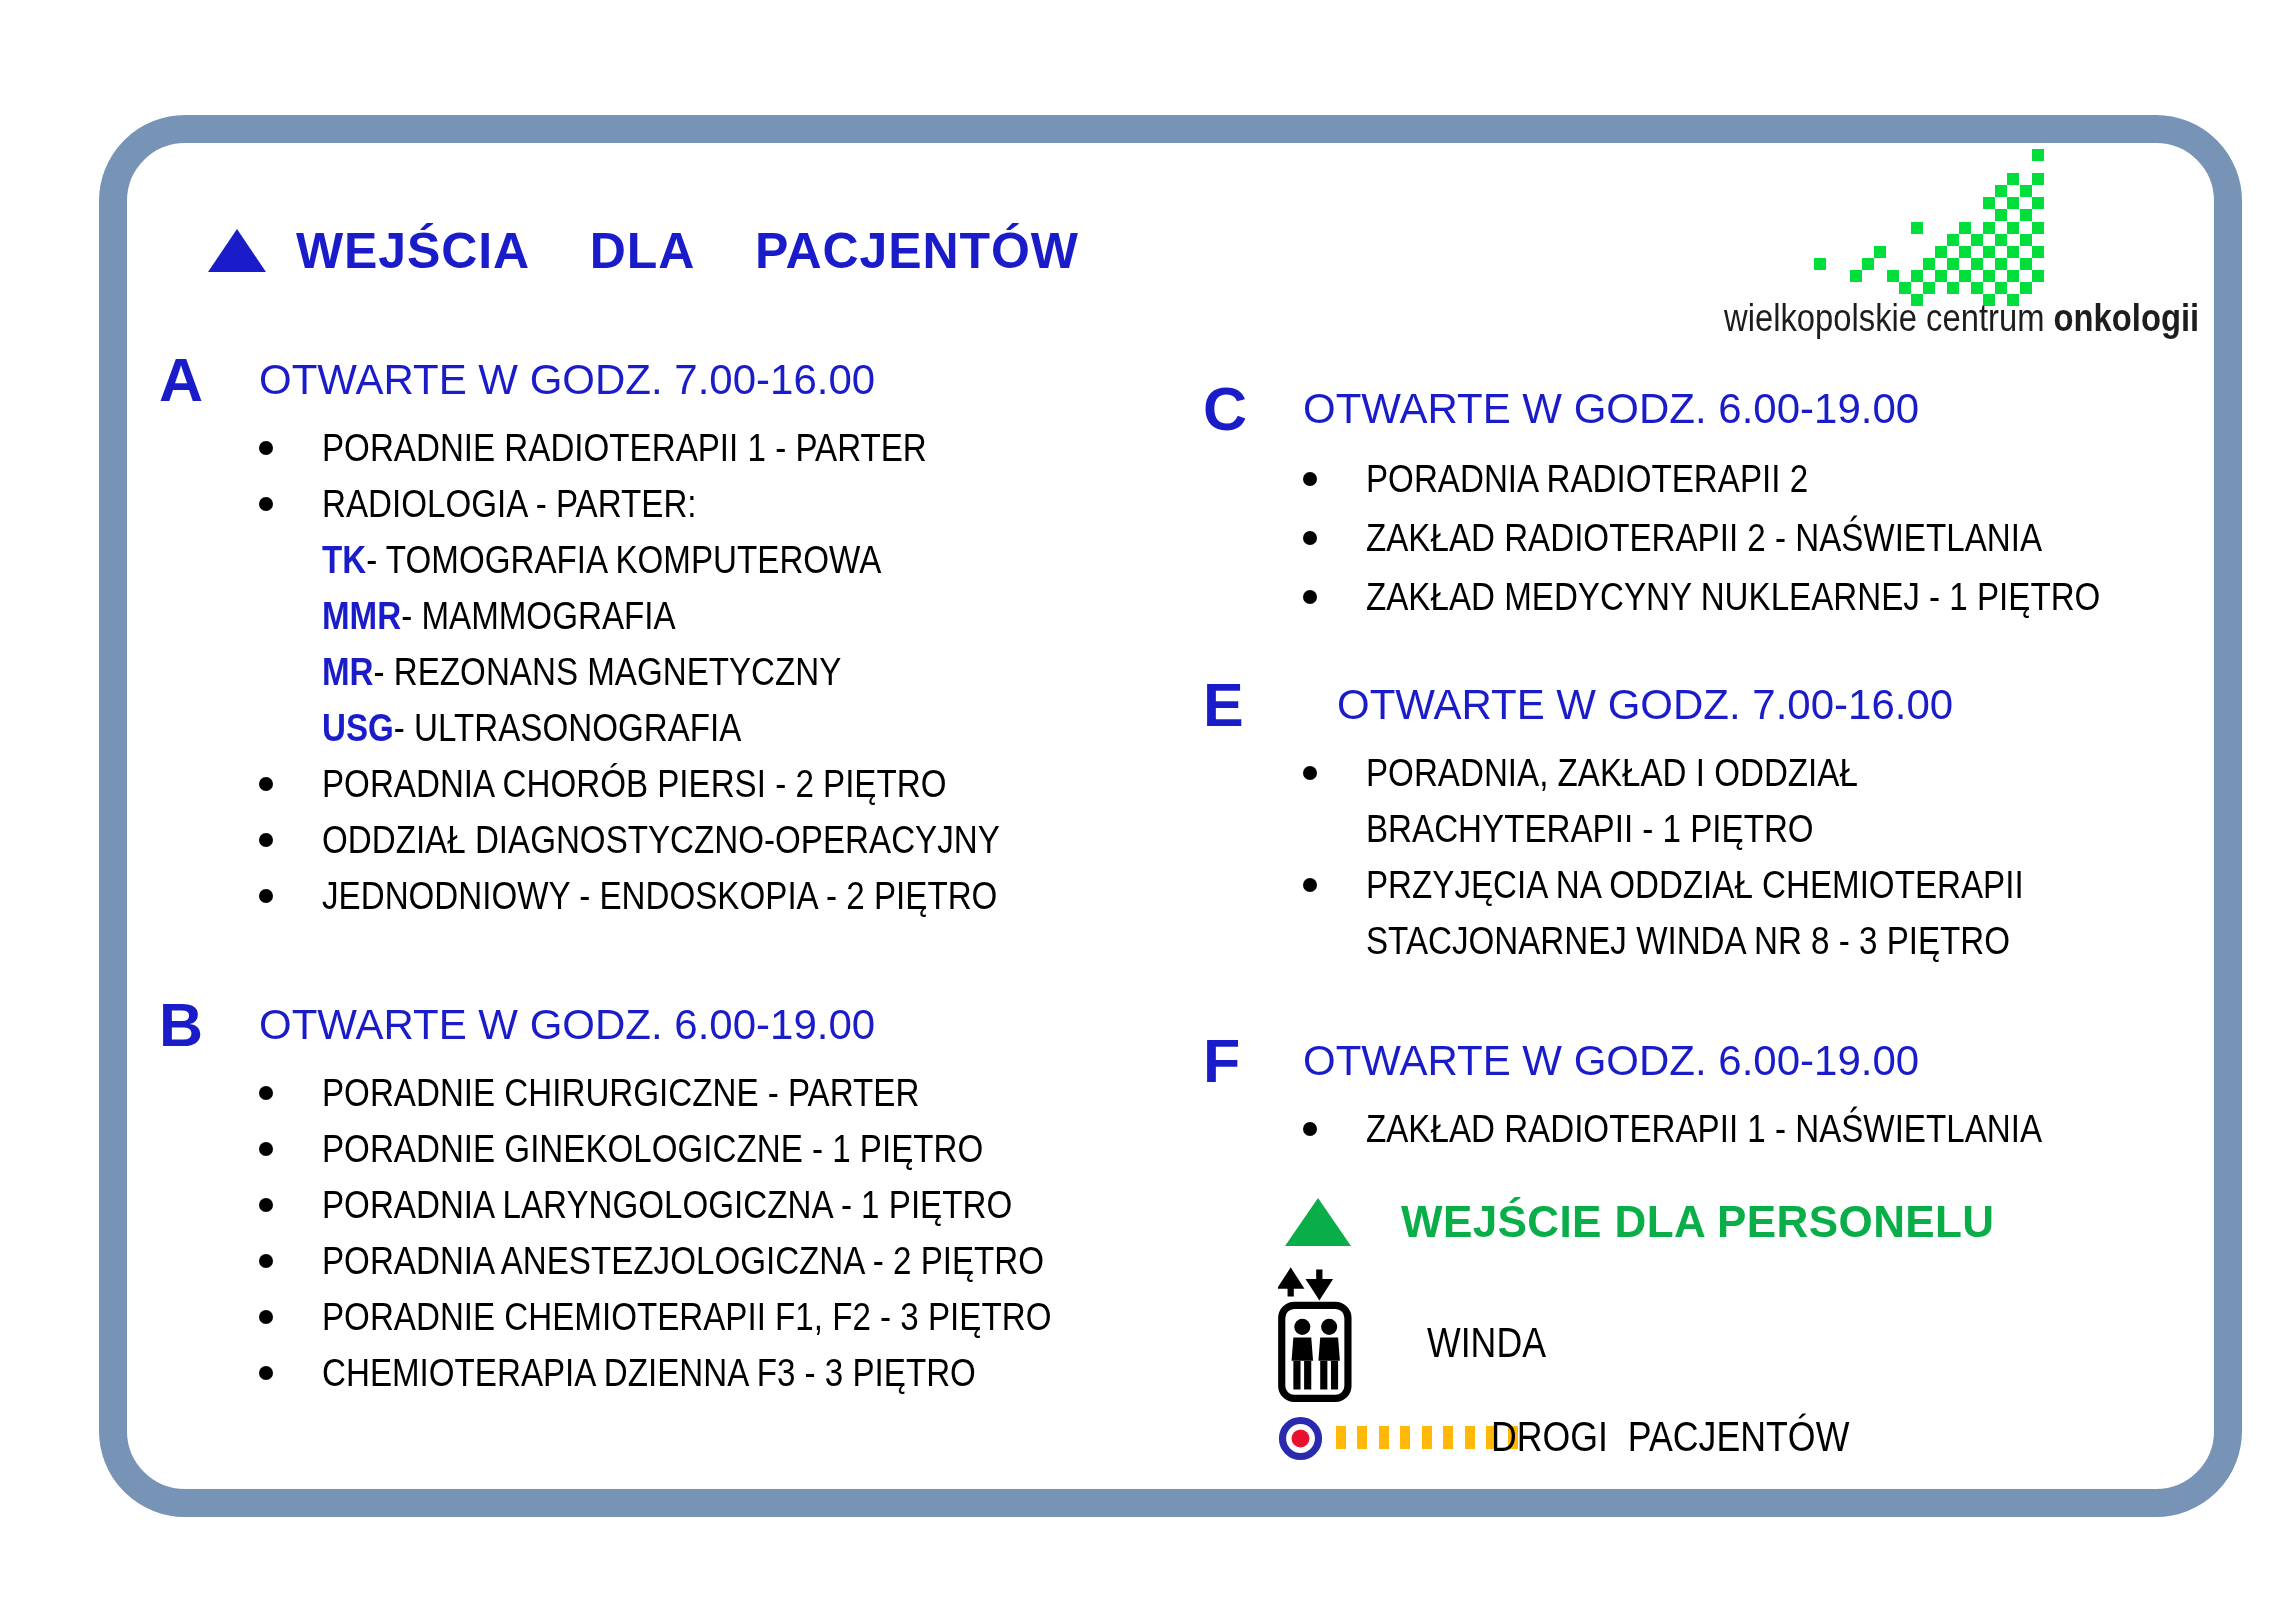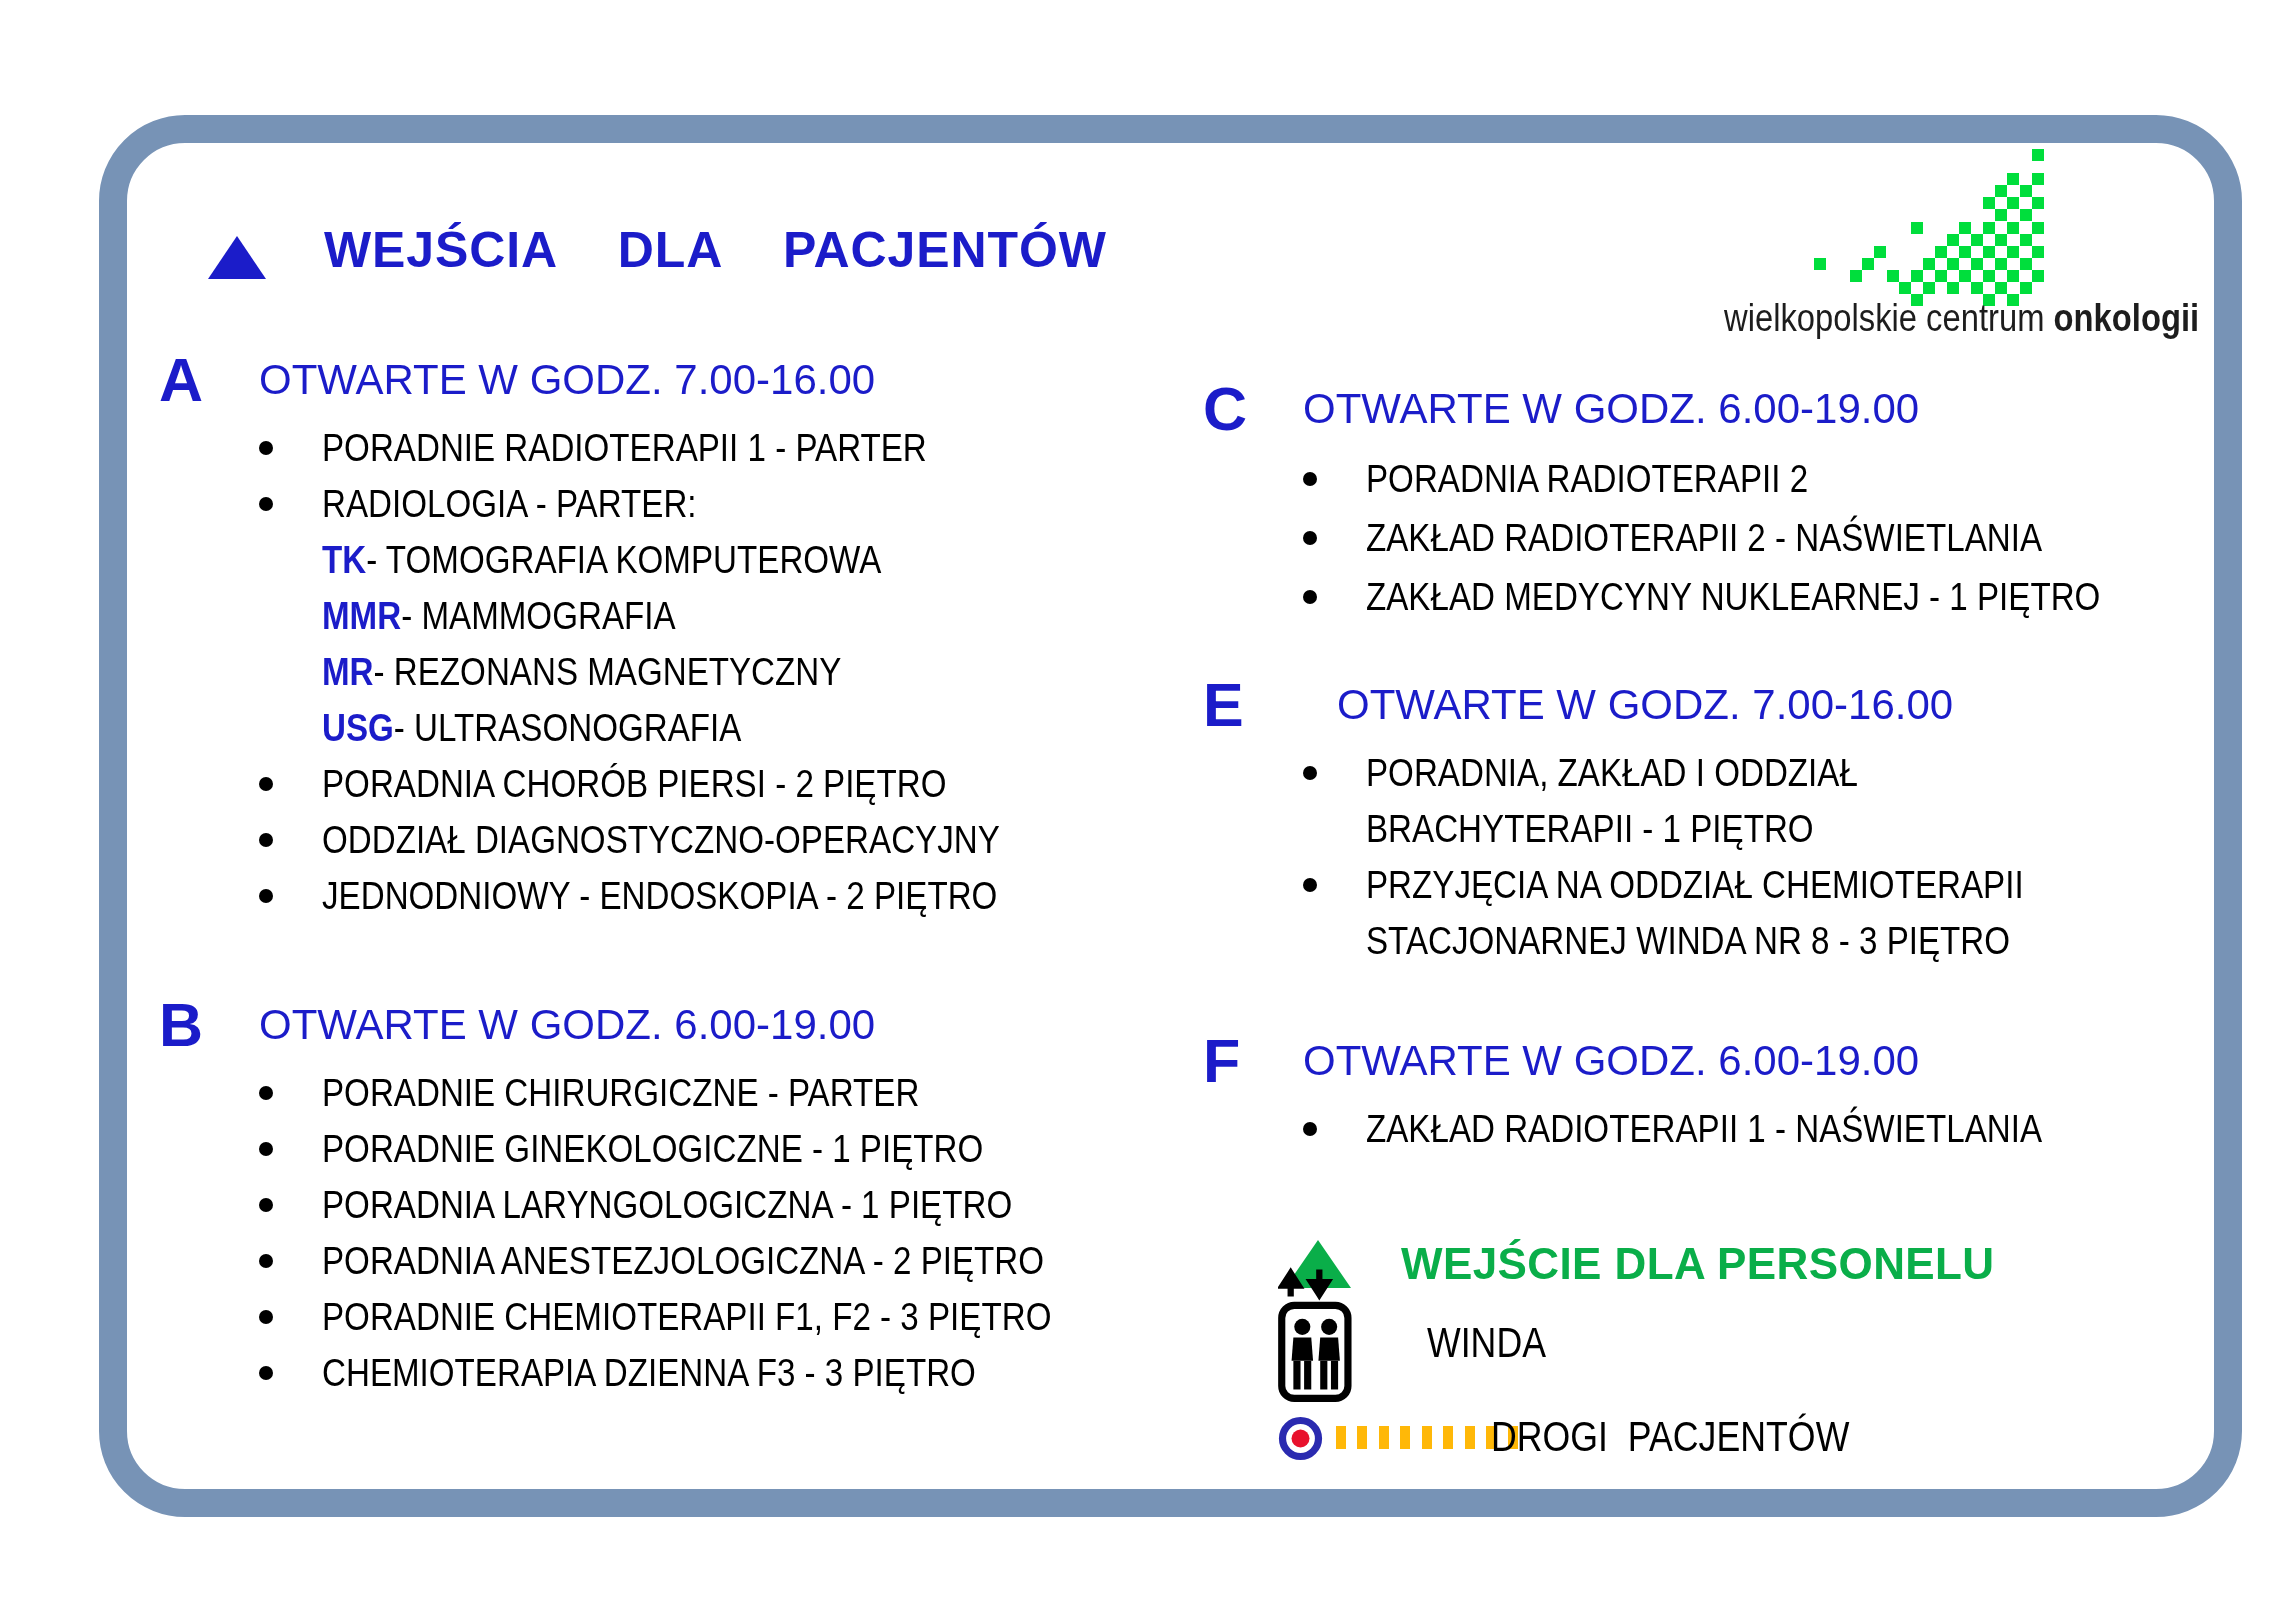--- a/index.html
+++ b/index.html
@@ -5,21 +5,21 @@
   html,body{margin:0;padding:0;background:#ffffff;}
   .canvas{
     position:relative;width:2293px;height:1621px;background:#ffffff;overflow:hidden;
     font-family:"Liberation Sans", sans-serif;
   }
   .board{
     position:absolute;left:99px;top:115px;width:2143px;height:1402px;
     border:28px solid var(--border,#7793b6);border-radius:86px;background:#fff;box-sizing:border-box;
   }
   
-  .title{position:absolute;left:208px;top:222px;height:57px;display:flex;align-items:flex-end;gap:28px;}
+  .title{position:absolute;left:208px;top:222px;height:57px;display:flex;align-items:center;}
   .tri-blue{
     width:0;height:0;border-left:29.6px solid transparent;border-right:29.6px solid transparent;
     border-bottom:43px solid var(--blue,#1b1cc9);margin-right:30px;
   }
   .title-text{
     color:var(--blue,#1b1cc9);font-size:50px;font-weight:bold;letter-spacing:0.9px;word-spacing:16px;white-space:pre;
   }
   
   .logo-pixels{position:absolute;left:1814px;top:149px;width:233px;height:159px;}
   .logo-pixels .px{position:absolute;width:11.6px;height:11.6px;background:var(--green-logo,#00de3c);}
@@ -50,21 +50,21 @@
     position:absolute;left:100px;top:50%;margin-top:-7.2px;width:14.3px;height:14.3px;border-radius:50%;background:#000;
   }
   .txt{
     position:absolute;left:163px;top:0;line-height:inherit;white-space:nowrap;
     font-size:39px;color:#000;transform:scaleX(.85);transform-origin:0 50%;
     height:100%;display:flex;align-items:center;
   }
   .row .txt{line-height:56px;}
   .prefix{color:var(--blue,#1b1cc9);font-weight:bold;}
   
-  .personnel{position:absolute;left:1203px;top:1235px;height:57px;display:flex;align-items:center;justify-content:flex-end;}
+  .personnel{position:absolute;left:1203px;top:1193px;height:57px;display:flex;align-items:center;justify-content:flex-end;}
   .tri-green{
     width:0;height:0;border-left:33px solid transparent;border-right:33px solid transparent;
     border-bottom:48px solid var(--green-staff,#0aae49);margin-left:82px;margin-right:50px;
   }
   .personnel-label{
     color:var(--green-staff,#0aae49);font-size:44px;font-weight:bold;white-space:nowrap;letter-spacing:0.4px;
   }
   .winda{position:absolute;left:1203px;top:1266px;height:136px;}
   .winda svg{position:absolute;left:75px;top:0;}
   .winda-label{

